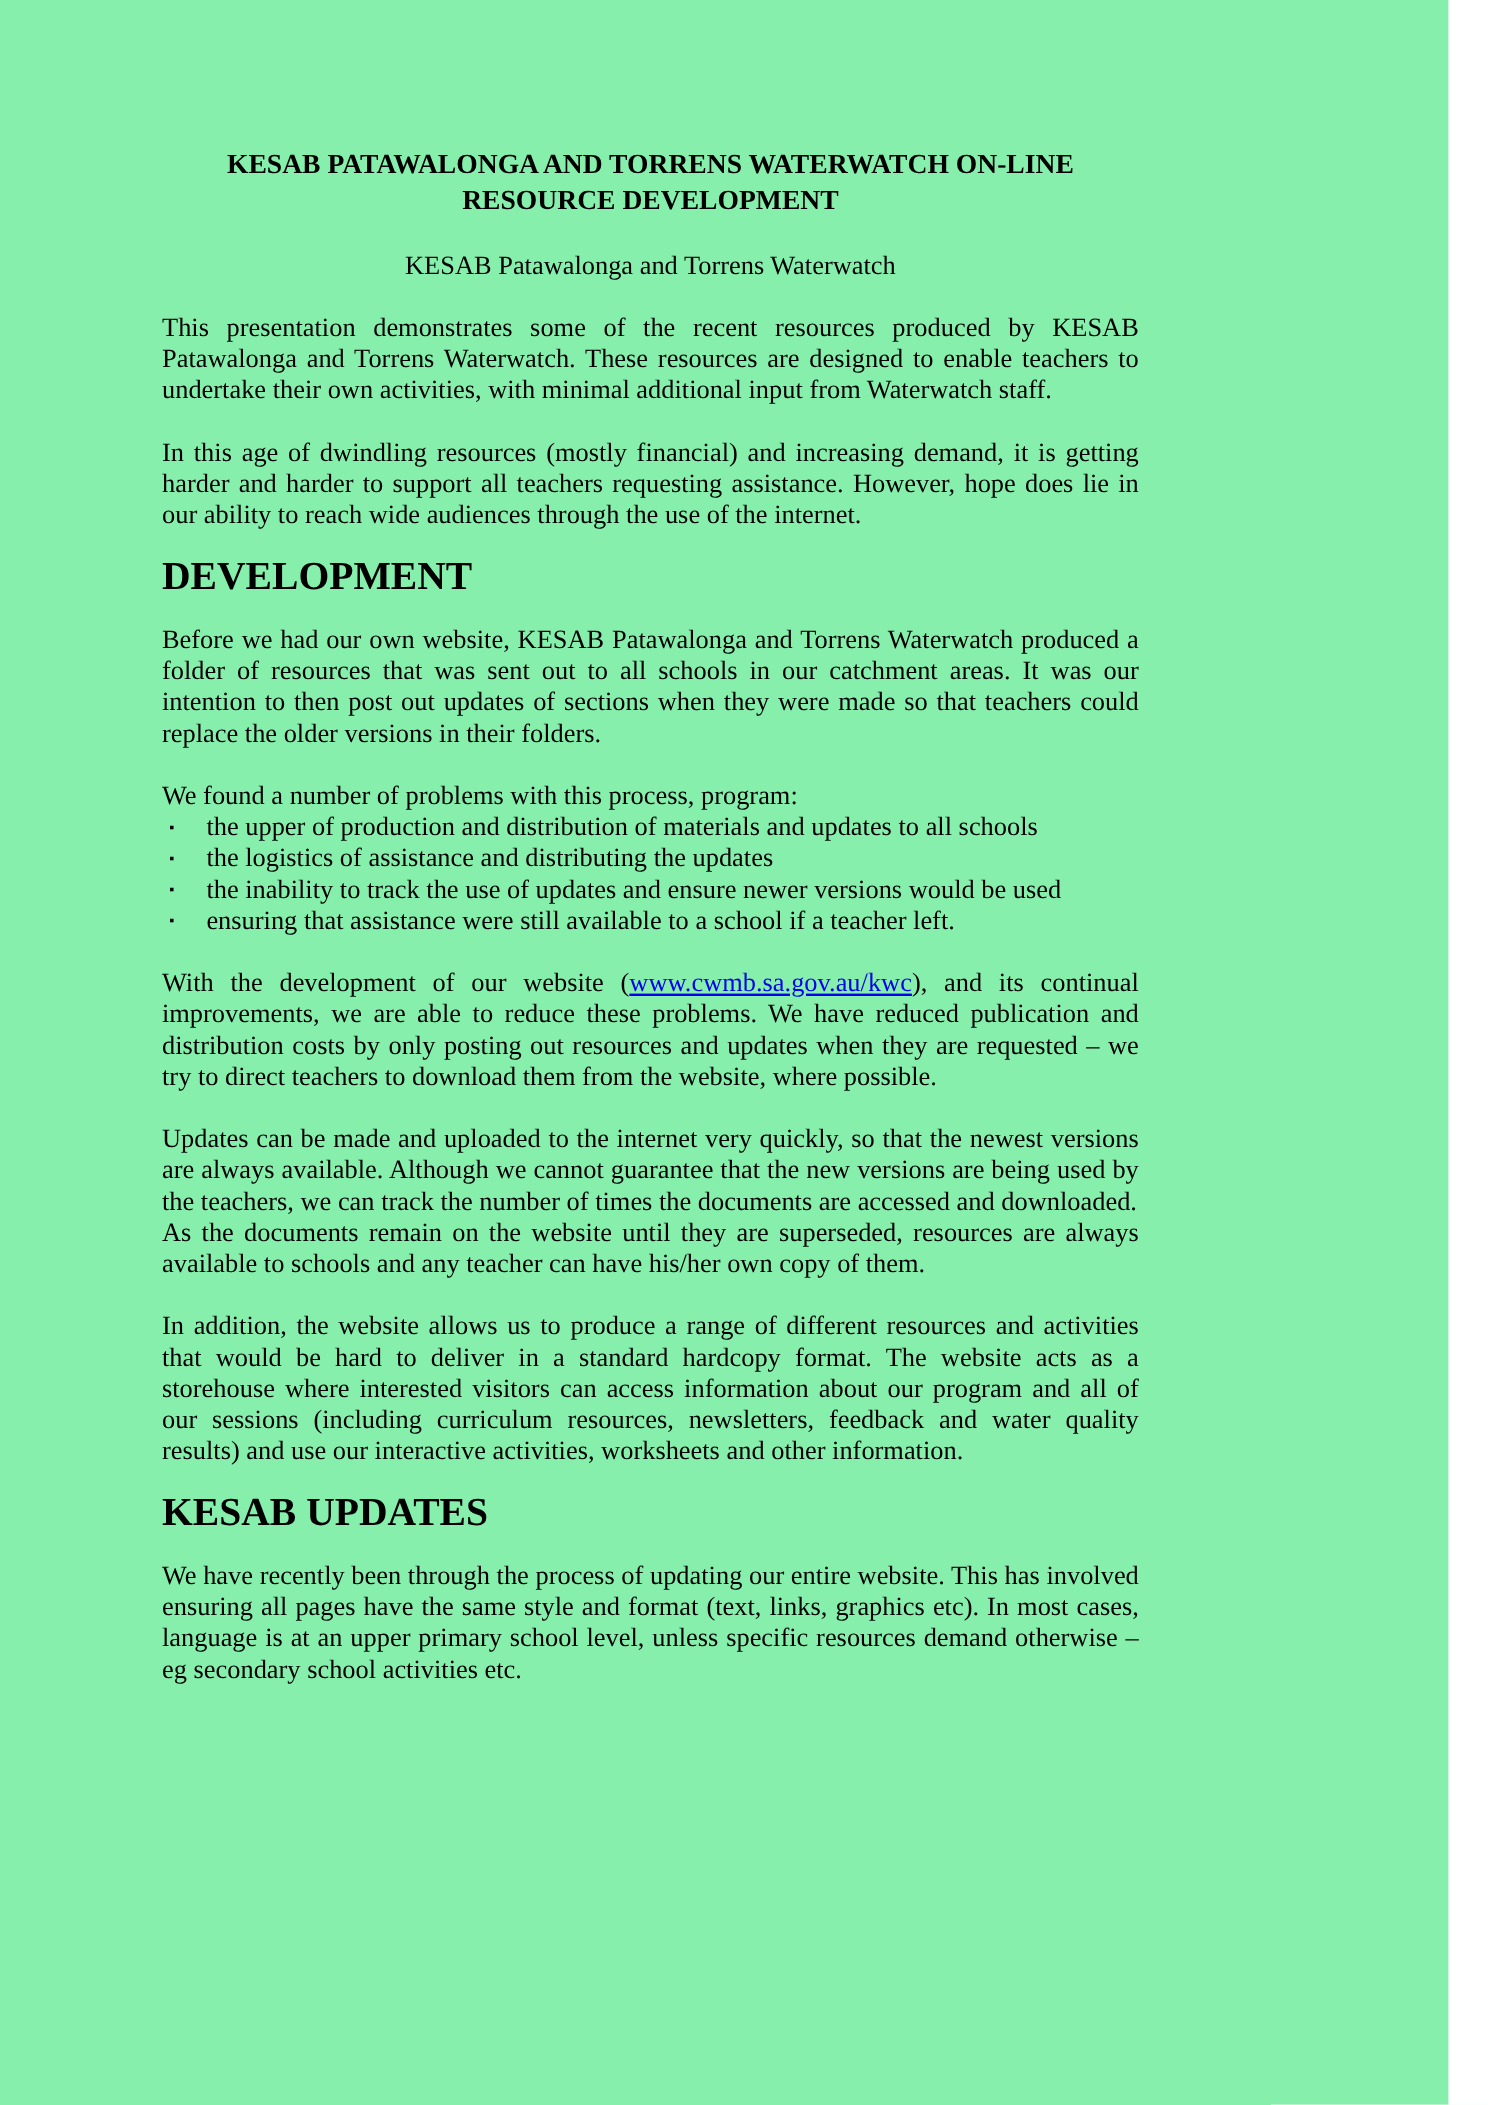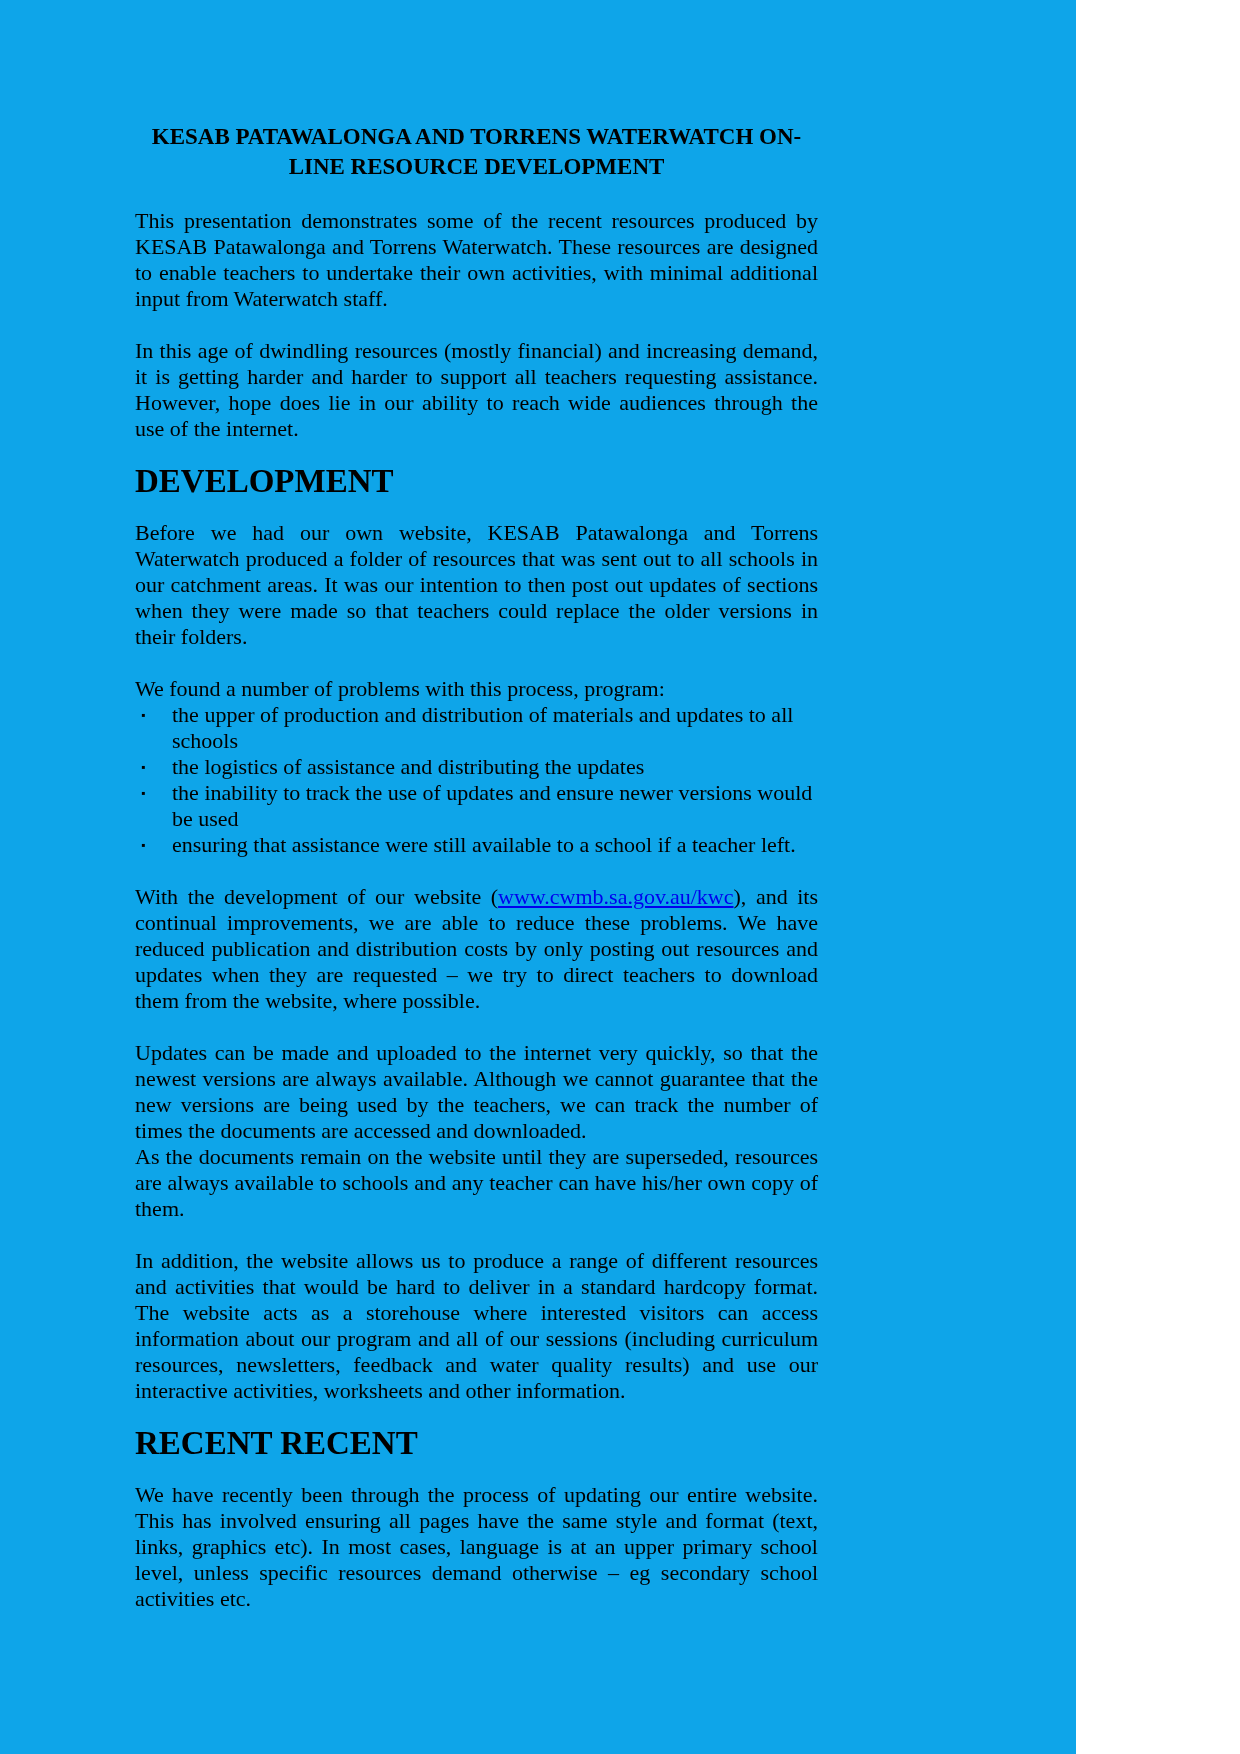--- a/index.html
+++ b/index.html
@@ -2,24 +2,24 @@
 <html><head>
 <meta charset="utf-8">
 <style>
   html, body {
     margin: 0;
     padding: 0;
     background: #ffffff;
   }
   .page {
     position: relative;
-    width: 1076px;
+    width: 1207px;
     height: 1754px;
     box-sizing: border-box;
-    background: #0ea5e9;
+    background: #86efac;
     color: #000000;
     font-family: "Liberation Serif", serif;
     font-size: 22px;
     line-height: 26px;
     padding: 122px 258px 60px 135px;
     overflow: hidden;
   }
   .doc-title {
     font-size: 23px;
     font-weight: bold;
@@ -75,20 +75,21 @@
   }
 </style>
 </head>
 <body>
 
 <div class="page">
 
   <h1 class="doc-title">KESAB PATAWALONGA AND TORRENS WATERWATCH ON-LINE RESOURCE DEVELOPMENT</h1>
 
   <div class="authors">
+    <div>KESAB Patawalonga and Torrens Waterwatch</div>
   </div>
 
   <p class="para">This presentation demonstrates some of the recent resources produced by KESAB Patawalonga and Torrens Waterwatch. These resources are designed to enable teachers to undertake their own activities, with minimal additional input from Waterwatch staff.</p>
 
   <p class="para">In this age of dwindling resources (mostly financial) and increasing demand, it is getting harder and harder to support all teachers requesting assistance. However, hope does lie in our ability to reach wide audiences through the use of the internet.</p>
 
   <h2 class="section-heading">DEVELOPMENT</h2>
 
   <p class="para">Before we had our own website, KESAB Patawalonga and Torrens Waterwatch produced a folder of resources that was sent out to all schools in our catchment areas. It was our intention to then post out updates of sections when they were made so that teachers could replace the older versions in their folders.</p>
 
@@ -115,17 +116,17 @@
 
   <p class="para"><span>With the development of our website (</span><a class="doc-link" href="www.cwmb.sa.gov.au/kwc">www.cwmb.sa.gov.au/kwc</a><span>), and its continual improvements, we are able to reduce these problems. We have reduced publication and distribution costs by only posting out resources and updates when they are requested – we try to direct teachers to download them from the website, where possible.</span></p>
 
   <p class="para">
       <span class="split-block">Updates can be made and uploaded to the internet very quickly, so that the newest versions are always available. Although we cannot guarantee that the new versions are being used by the teachers, we can track the number of times the documents are accessed and downloaded.</span>
       <span class="split-block">As the documents remain on the website until they are superseded, resources are always available to schools and any teacher can have his/her own copy of them.</span>
     </p>
 
   <p class="para">In addition, the website allows us to produce a range of different resources and activities that would be hard to deliver in a standard hardcopy format. The website acts as a storehouse where interested visitors can access information about our program and all of our sessions (including curriculum resources, newsletters, feedback and water quality results) and use our interactive activities, worksheets and other information.</p>
 
-  <h2 class="section-heading">RECENT RECENT</h2>
+  <h2 class="section-heading">KESAB UPDATES</h2>
 
   <p class="para">We have recently been through the process of updating our entire website. This has involved ensuring all pages have the same style and format (text, links, graphics etc). In most cases, language is at an upper primary school level, unless specific resources demand otherwise – eg secondary school activities etc.</p>
 
 </div>
 
 </body></html>

